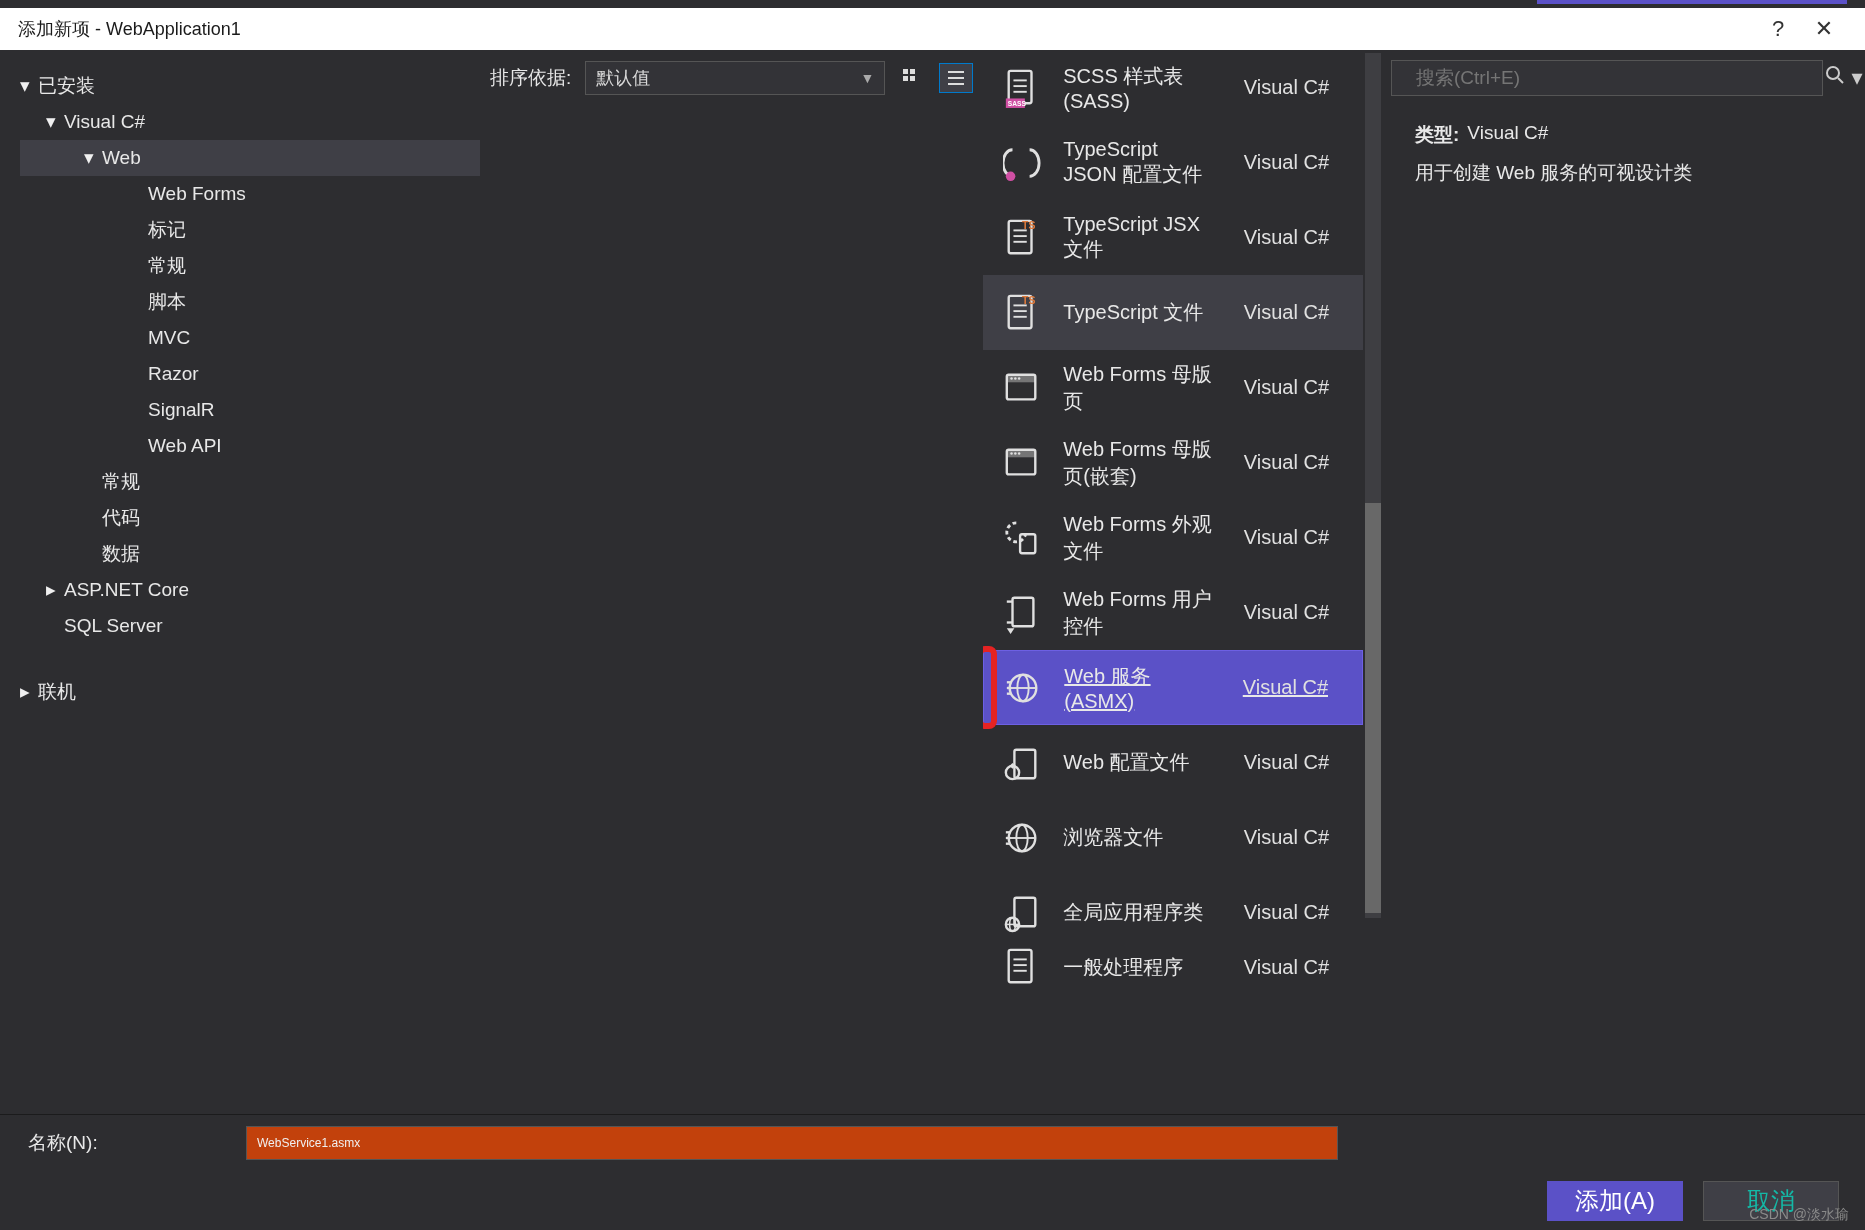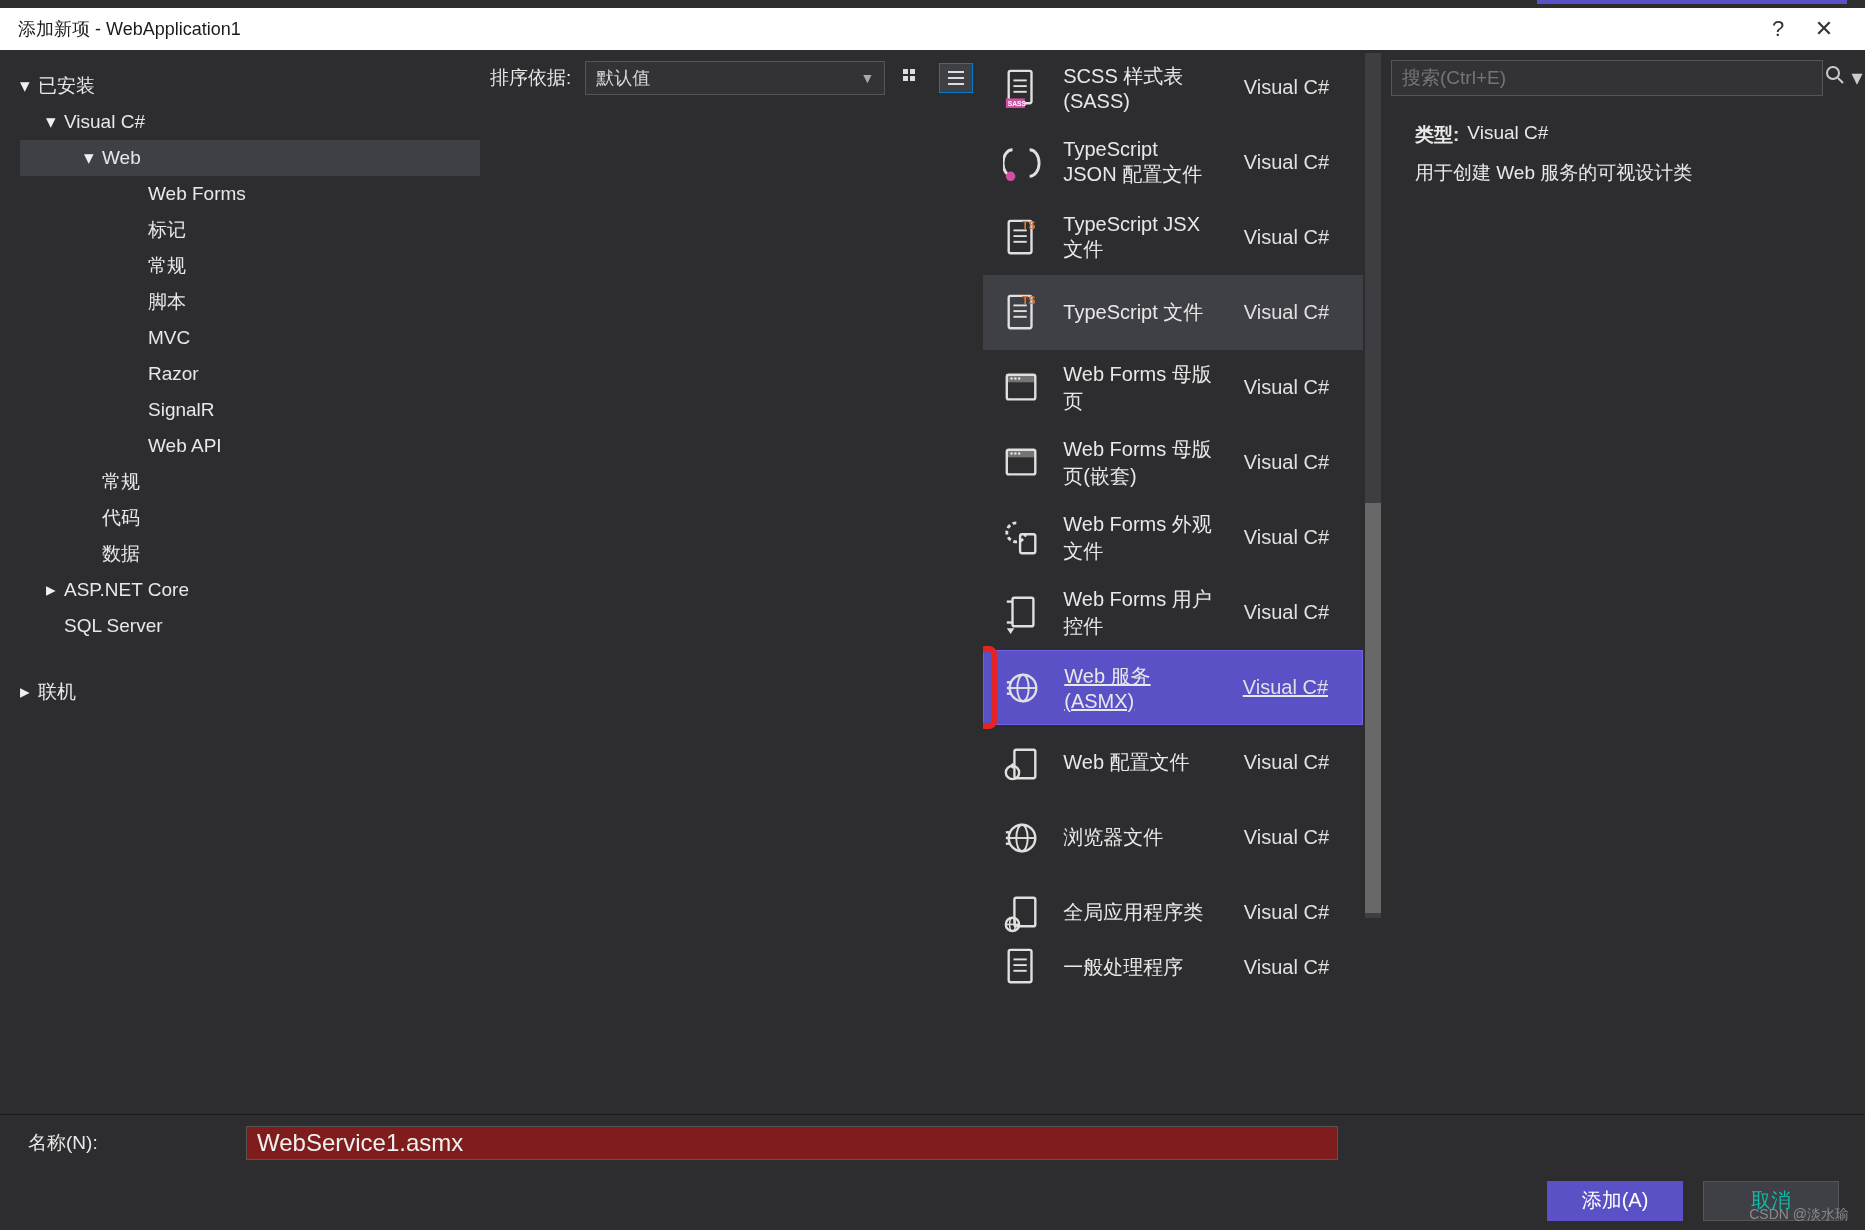--- a/index.html
+++ b/index.html
@@ -100,49 +100,49 @@
 }
 
 .details {
   width: 484px;
   background: #2d2d30;
   display: flex; flex-direction: column;
 }
 .search-row { height: 56px; display: flex; align-items: center; padding: 0 0 0 10px; }
 .search-row input {
   flex: 1; height: 36px; background: #333337; border: 1px solid #555;
-  color: #bbb; font-size: 19px; padding: 0 10px; outline: none;
+  color: #bbb; font-size: 19px; padding: 0 24px; outline: none;
 }
 .search-row .search-ico { width: 42px; text-align: center; font-size: 22px; color: #ccc; }
 .details-body { padding: 16px 34px; font-size: 19px; color: #e8e8e8; }
 .details-body .type-row { display: flex; gap: 8px; margin-bottom: 12px; }
 .details-body .type-row .lbl { font-weight: bold; }
 
 .footer {
   height: 116px;
   background: #2d2d30;
   border-top: 1px solid #1b1b1c;
   display: flex; flex-direction: column;
 }
 .name-row {
   height: 56px; display: flex; align-items: center; padding-left: 28px;
   font-size: 19px; color: #e8e8e8;
 }
 .name-row .namelabel { width: 218px; }
 .name-row input {
-  width: 1092px; height: 34px; background: #7f1d1d; border: 1px solid #555;
-  color: #f0f0f0; font-size: 24px; padding: 0 10px; outline: none;
+  width: 1092px; height: 34px; background: #c2410c; border: 1px solid #555;
+  color: #f0f0f0; font-size: 12px; padding: 0 10px; outline: none;
 }
 .btn-row {
   flex: 1; display: flex; justify-content: flex-end; align-items: center;
   gap: 20px; padding-right: 26px;
 }
 .btn-row .btn {
   min-width: 136px; height: 40px; display: flex; align-items: center; justify-content: center;
-  font-size: 20px; padding: 0 22px;
+  font-size: 24px; padding: 0 22px;
 }
 .btn.primary { background: #5b51c7; color: #fff; }
 .btn.secondary { background: #3f3f46; color: #14b8a6; border: 1px solid #555; }
 
 .watermark {
   position: absolute; right: 16px; bottom: 6px;
   font-size: 14px; color: #8a8a8a;
 }
 .top-accent {
   position: absolute; top: 0; right: 18px; width: 310px; height: 4px;

